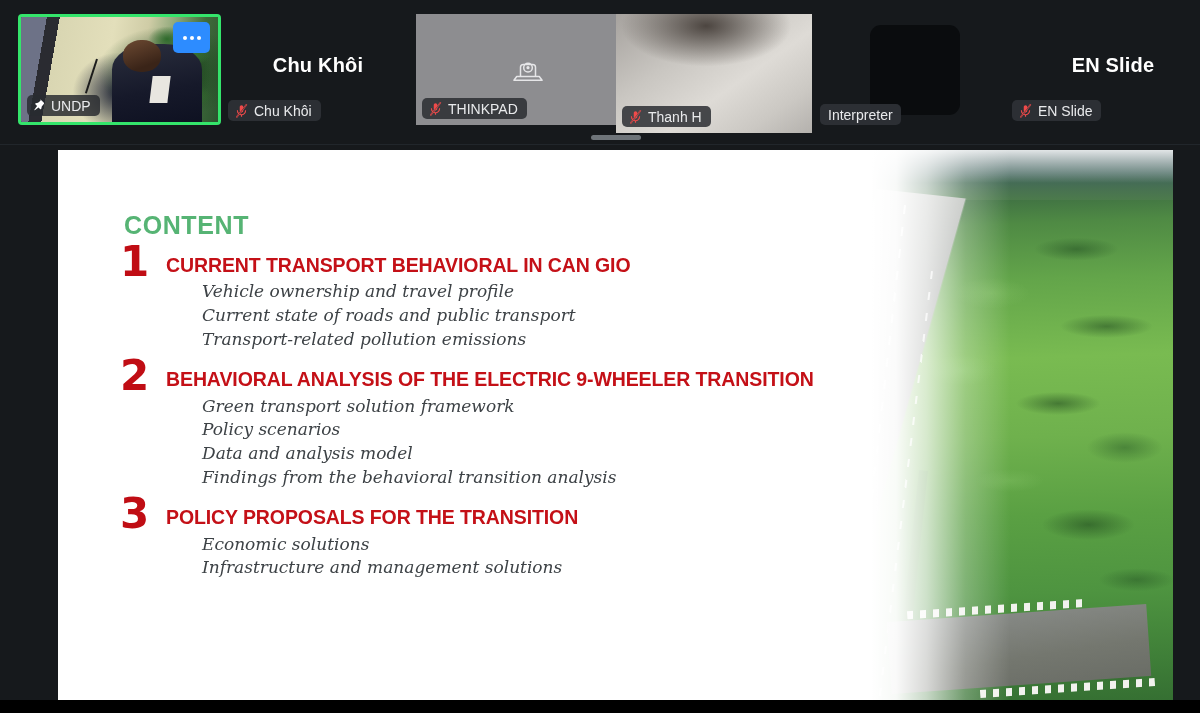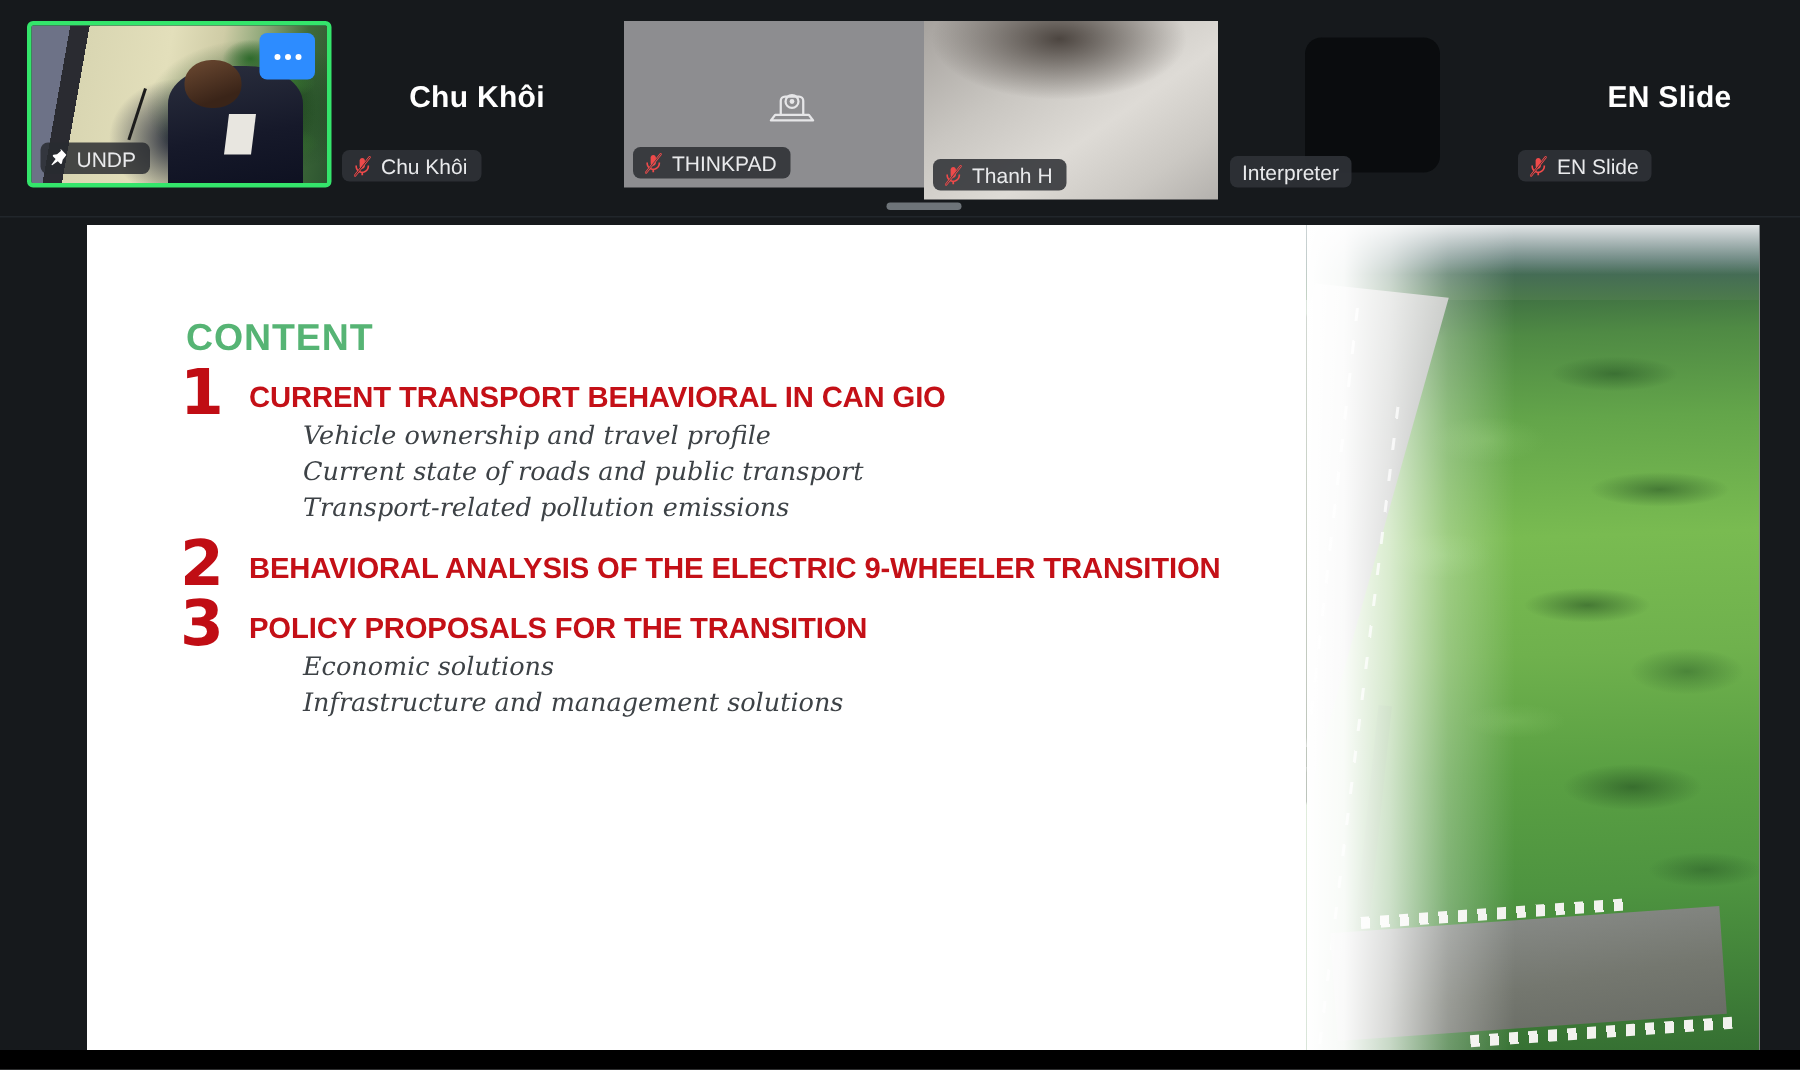--- a/index.html
+++ b/index.html
@@ -538,20 +538,26 @@
         <ul class="section-sub">
           <li>Vehicle ownership and travel profile</li>
           <li>Current state of roads and public transport</li>
           <li>Transport-related pollution emissions</li>
         </ul>
       </div>
 
       <div class="section">
         <div class="section-num">2</div>
         <div class="section-head">BEHAVIORAL ANALYSIS OF THE ELECTRIC 9-WHEELER TRANSITION</div>
+        <ul class="section-sub">
+          <li>Green transport solution framework</li>
+          <li>Policy scenarios</li>
+          <li>Data and analysis model</li>
+          <li>Findings from the behavioral transition analysis</li>
+        </ul>
       </div>
 
       <div class="section">
         <div class="section-num">3</div>
         <div class="section-head">POLICY PROPOSALS FOR THE TRANSITION</div>
         <ul class="section-sub">
           <li>Economic solutions</li>
           <li>Infrastructure and management solutions</li>
         </ul>
       </div>

